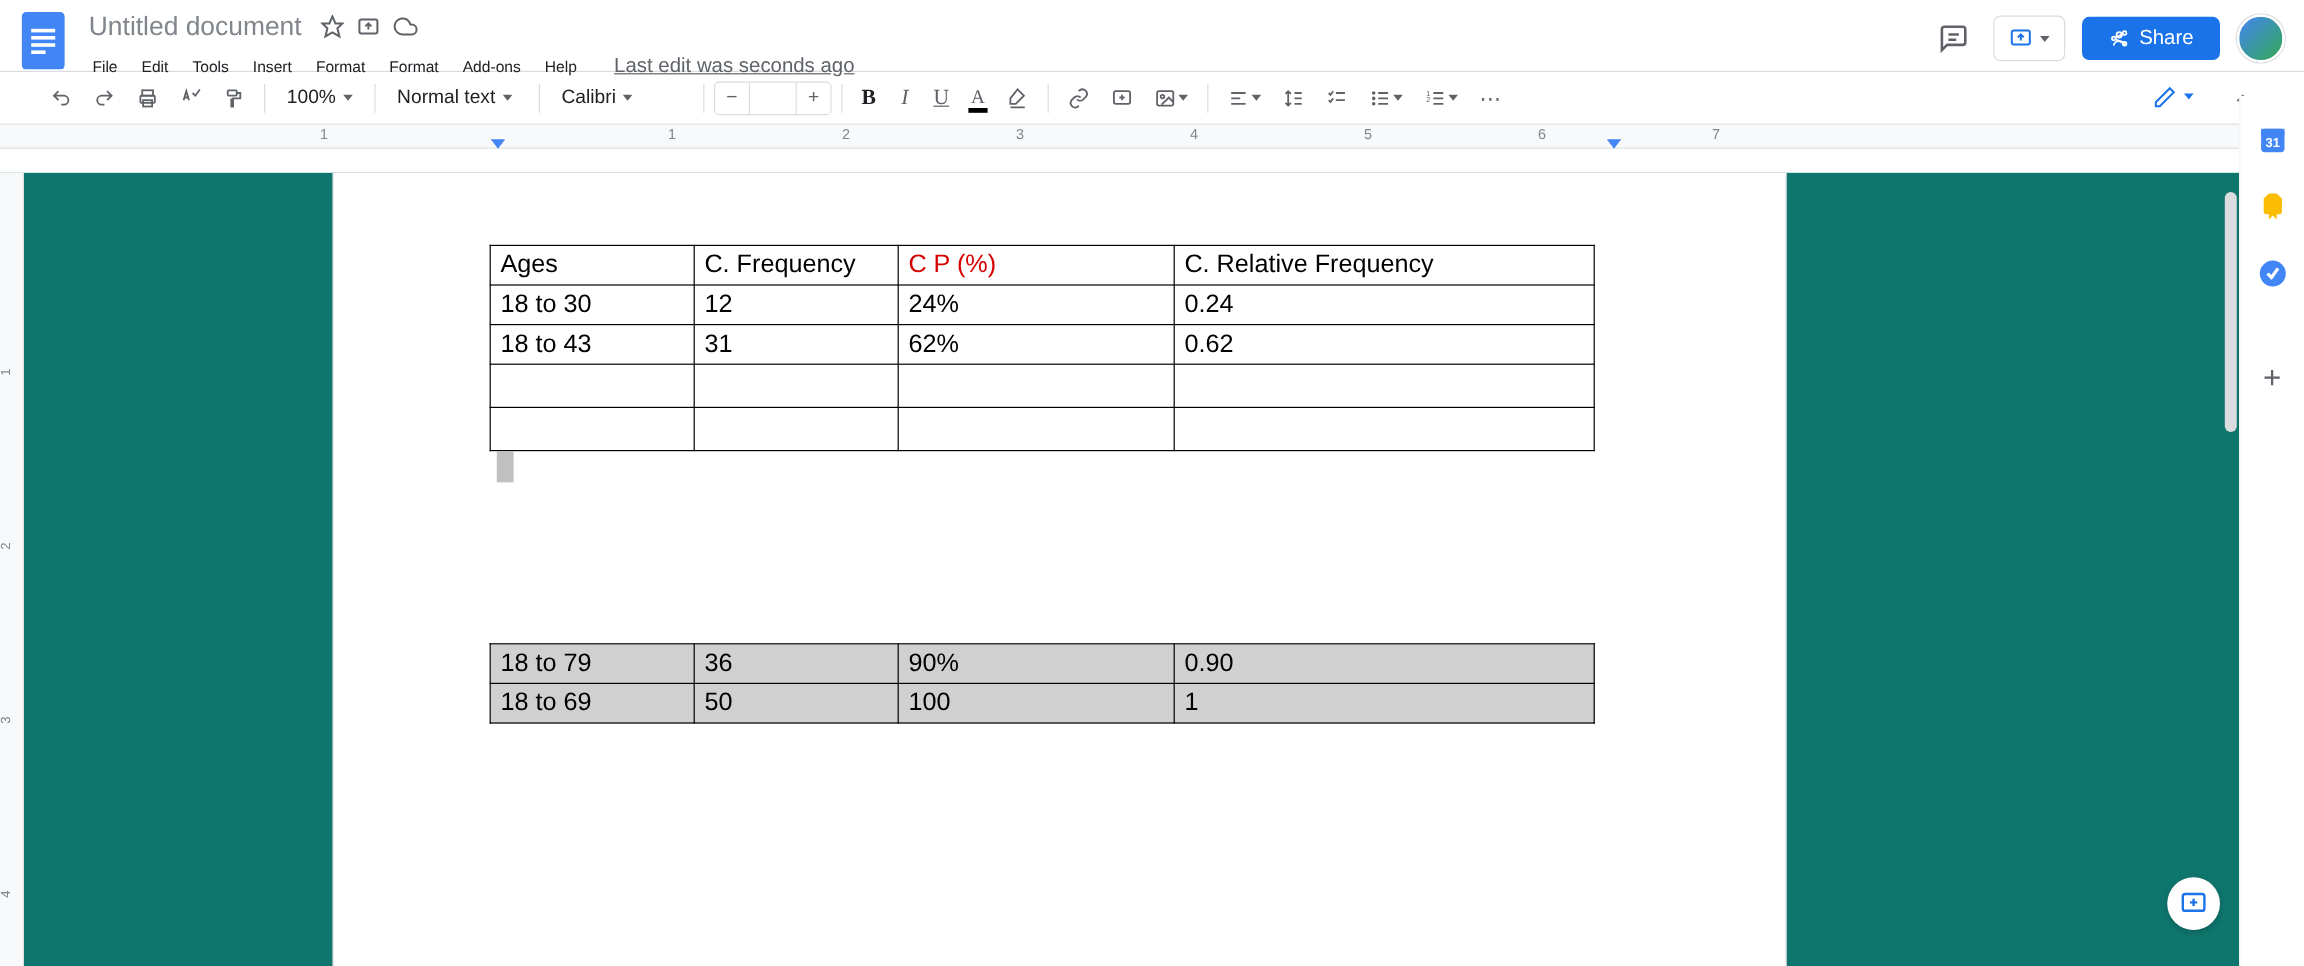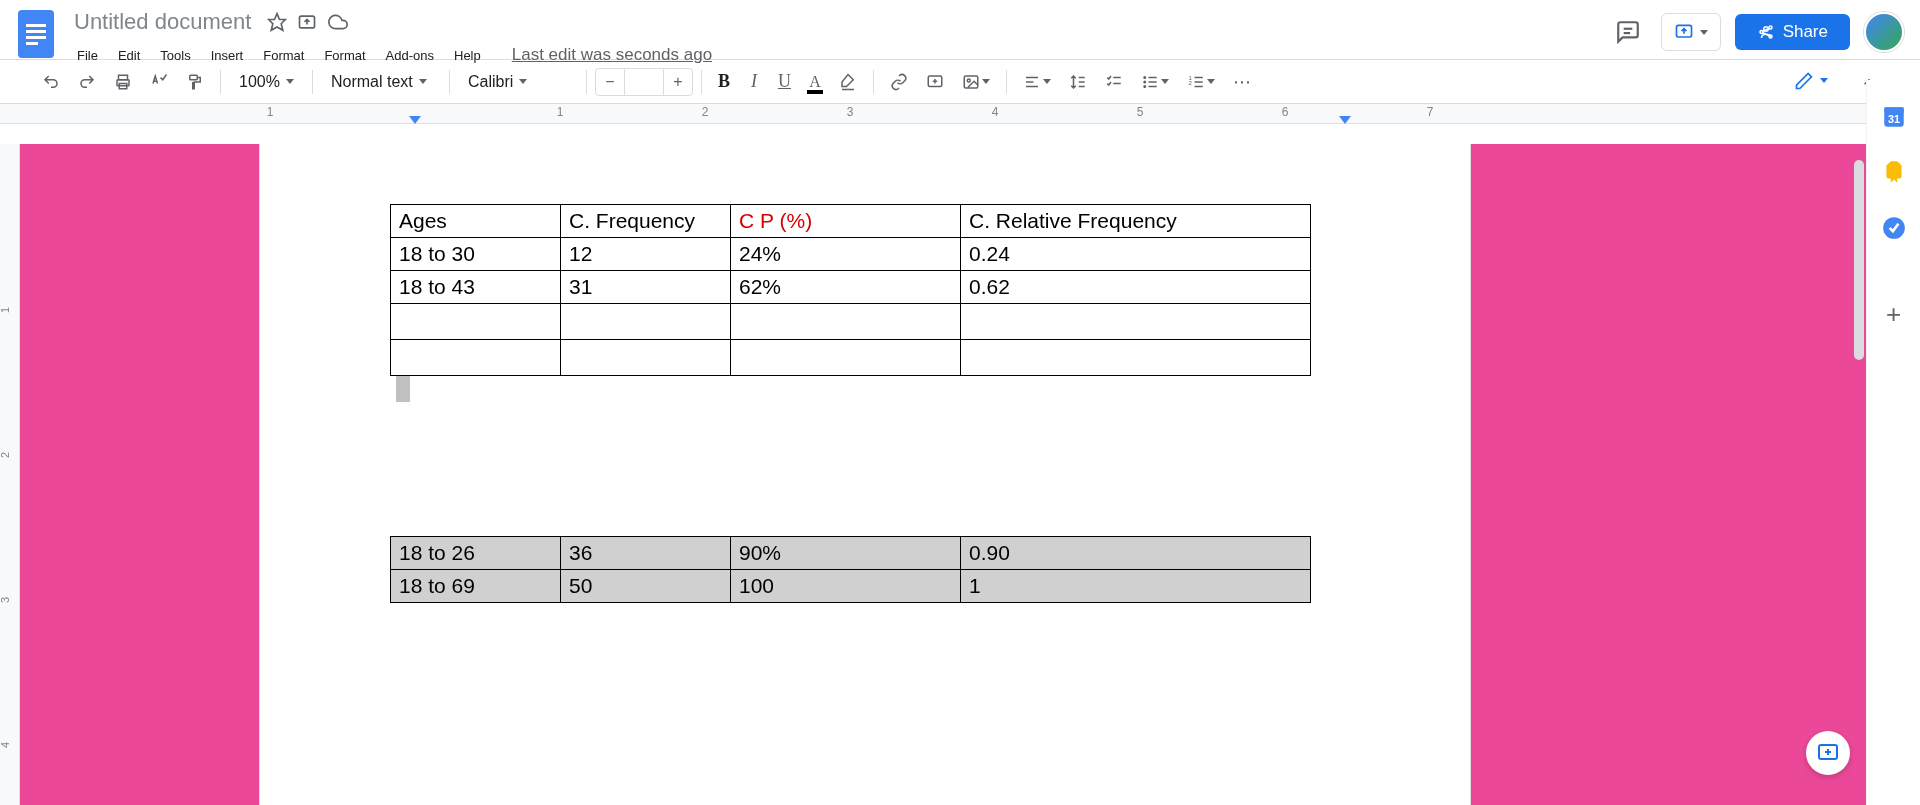--- a/index.html
+++ b/index.html
@@ -38,21 +38,21 @@
 .toolbar-right { margin-left: auto; display: flex; align-items: center; gap: 10px; }
 .edit-mode { display: flex; align-items: center; gap: 6px; padding: 6px 14px; border-radius: 4px; color: #1a73e8; cursor: pointer; border-bottom: 2px solid transparent; }
 
 
 .ruler-area { position: relative; height: 20px; background: #f8f9fa; border-bottom: 1px solid #e0e0e0; }
 .ruler { position: absolute; left: 270px; width: 1200px; height: 20px; font-size: 11px; color: #80868b; }
 .ruler-num { position: absolute; top: 1px; font-size: 12px; transform: translateX(-50%); }
 .ruler-marker-down { position: absolute; top: 12px; width: 0; height: 0; border-left: 6px solid transparent; border-right: 6px solid transparent; border-top: 8px solid #4285f4; transform: translateX(-50%); }
 
 
-.canvas-area { position: absolute; top: 144px; left: 0; right: 54px; bottom: 0; background: #ec4899; display: flex; }
+.canvas-area { position: absolute; top: 144px; left: 0; right: 54px; bottom: 0; background: #0f766e; display: flex; gap: 18px; }
 .v-ruler { width: 20px; background: #f8f9fa; border-right: 1px solid #e0e0e0; position: relative; font-size: 11px; color: #80868b; }
 .v-num { position: absolute; left: 2px; transform: rotate(-90deg); transform-origin: center; }
 .page-wrap { flex: 1; display: flex; justify-content: flex-start; padding-left: 240px; overflow: hidden; }
 .page { width: 1210px; background: #fff; box-shadow: 0 0 0 1px #dadce0; position: relative; padding: 60px 130px 0 130px; }
 .outline-btn { position: absolute; left: 50px; top: 185px; width: 32px; height: 32px; color: #5f6368; cursor: pointer; }
 
 
 .doc-table { border-collapse: collapse; font-family: Calibri, sans-serif; font-size: 21px; color: #000; }
 .doc-table td { border: 1.5px solid #000; padding: 4px 8px; vertical-align: top; }
 .col-ages { width: 170px; }
@@ -368,21 +368,21 @@
       </tbody>
         </table>
 
       <div class="gap">
         <span class="cursor-bar"></span>
       </div>
 
       <table class="doc-table selected-table">
         <tbody>
             <tr>
-          <td class="col-ages">18 to 26</td>
+          <td class="col-ages">18 to 79</td>
           <td class="col-cf">36</td>
           <td class="col-cp">90%</td>
           <td class="col-crf">0.90</td>
         </tr>
         <tr>
           <td>18 to 69</td>
           <td>50</td>
           <td>100</td>
           <td>1</td>
         </tr>

